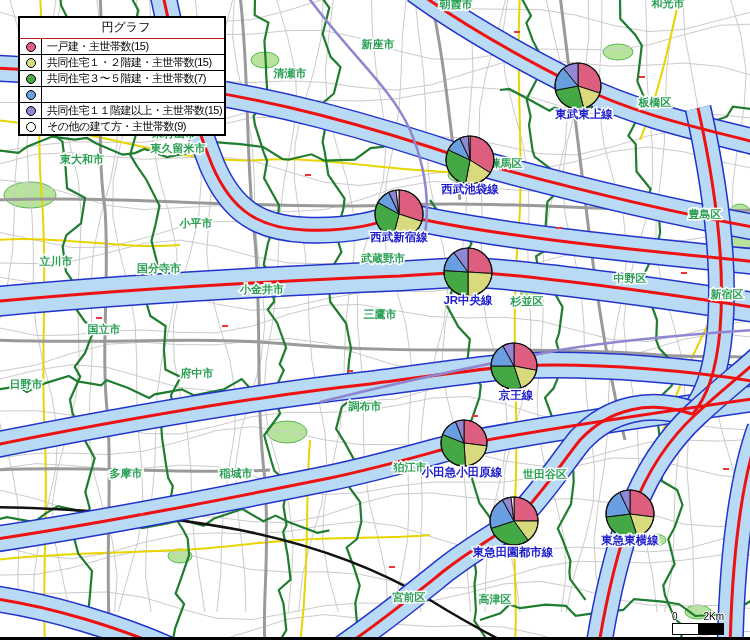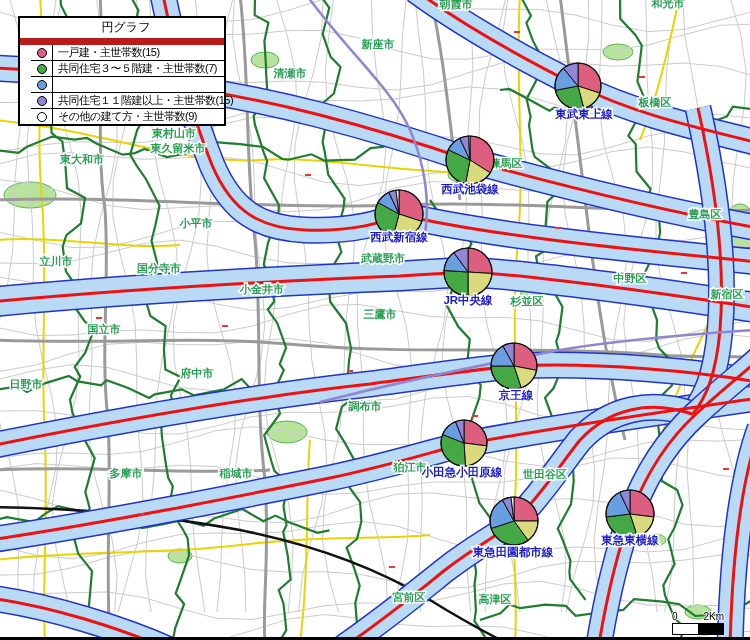--- a/index.html
+++ b/index.html
@@ -18,23 +18,23 @@
   .yellow-road{fill:none;stroke:#e8d400;stroke-width:2;}
   .major-road{fill:none;stroke:#9a9a9a;stroke-width:3;}
   .purple-rail{fill:none;stroke:#8f86cf;stroke-width:2.5;}
   .black-boundary{fill:none;stroke:#111;stroke-width:2.5;}
   
   .legend{
     position:absolute;left:18px;top:16px;width:204px;background:#fff;
     border:2px solid #000;z-index:30;font-size:11px;color:#000;
   }
   .legend-title{
-    text-align:center;font-size:12px;padding:1px 0 2px 8px;border-bottom:7px solid #b91c1c;
+    text-align:center;font-size:12px;padding:1px 0 2px 8px;border-bottom:1px solid #b91c1c;
   }
-  .legend-row{display:flex;align-items:center;border-top:1px solid #000;height:15px;margin-left:11px;}
+  .legend-row{display:flex;align-items:center;border-top:1px solid #000;height:15px;}
   .legend-row:first-of-type{border-top:none;}
   .swatch-cell{width:21px;border-right:1px solid #000;height:100%;
     display:flex;align-items:center;justify-content:center;flex:none;}
   .swatch{width:8px;height:8px;border-radius:50%;border:1px solid #000;display:block;}
   .legend-label{padding-left:5px;white-space:nowrap;letter-spacing:-0.5px;}
   
   .scalebar{position:absolute;right:26px;bottom:5px;width:52px;z-index:25;}
   .scalebar-labels{display:flex;justify-content:space-between;font-size:10px;color:#000;
     text-shadow:1px 0 #fff,-1px 0 #fff,0 1px #fff,0 -1px #fff;margin-bottom:1px;}
   .scalebar-bar{display:flex;height:10px;border:1px solid #000;background:#fff;}
@@ -345,20 +345,26 @@
   <div class="legend-title">円グラフ</div>
   <div>
       <div class="legend-row">
         <span class="swatch-cell">
           <span class="swatch" style="background: rgb(221, 94, 126);"></span>
         </span>
         <span class="legend-label">一戸建・主世帯数(15)</span>
       </div>
       <div class="legend-row">
         <span class="swatch-cell">
+          <span class="swatch" style="background: rgb(217, 218, 125);"></span>
+        </span>
+        <span class="legend-label">共同住宅１・２階建・主世帯数(15)</span>
+      </div>
+      <div class="legend-row">
+        <span class="swatch-cell">
           <span class="swatch" style="background: rgb(68, 169, 68);"></span>
         </span>
         <span class="legend-label">共同住宅３〜５階建・主世帯数(7)</span>
       </div>
       <div class="legend-row">
         <span class="swatch-cell">
           <span class="swatch" style="background: rgb(105, 159, 224);"></span>
         </span>
       </div>
       <div class="legend-row">

